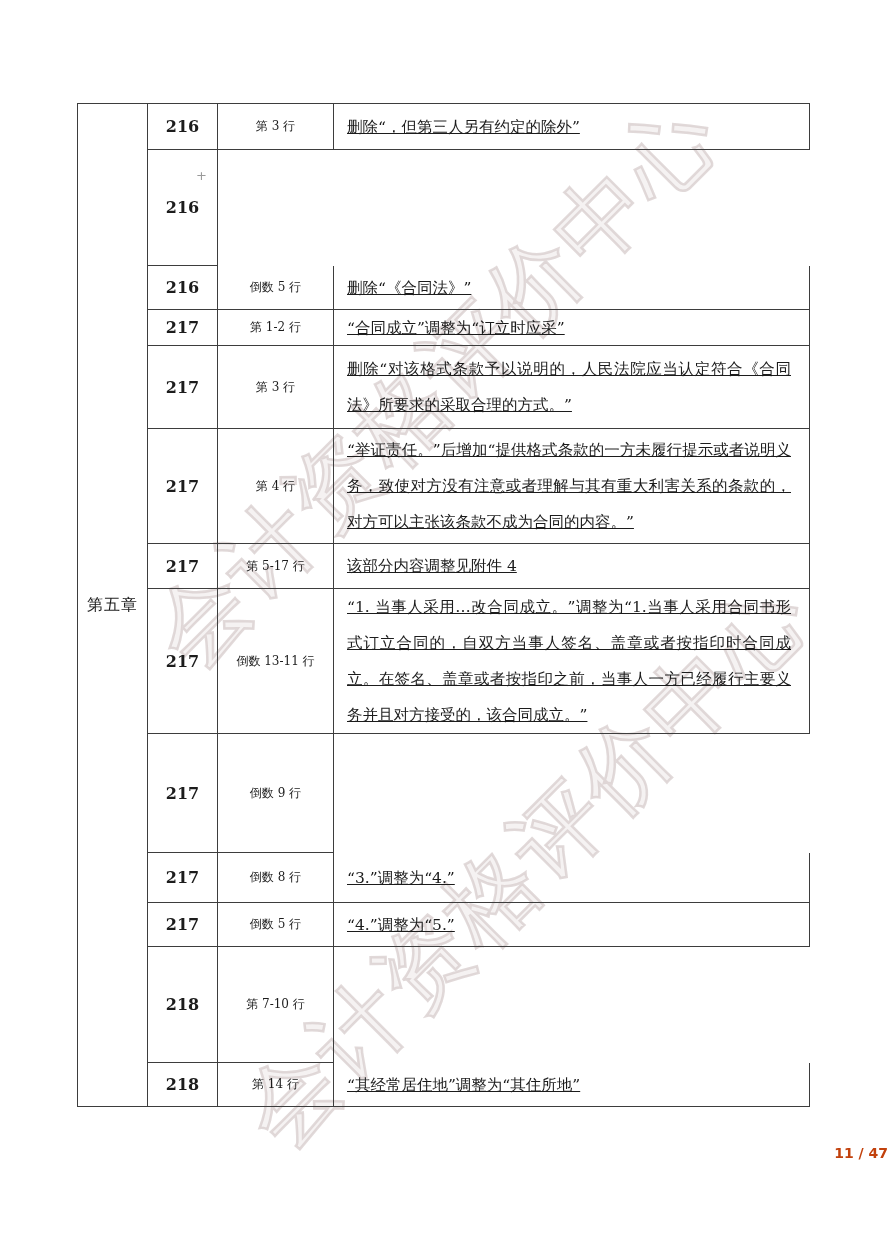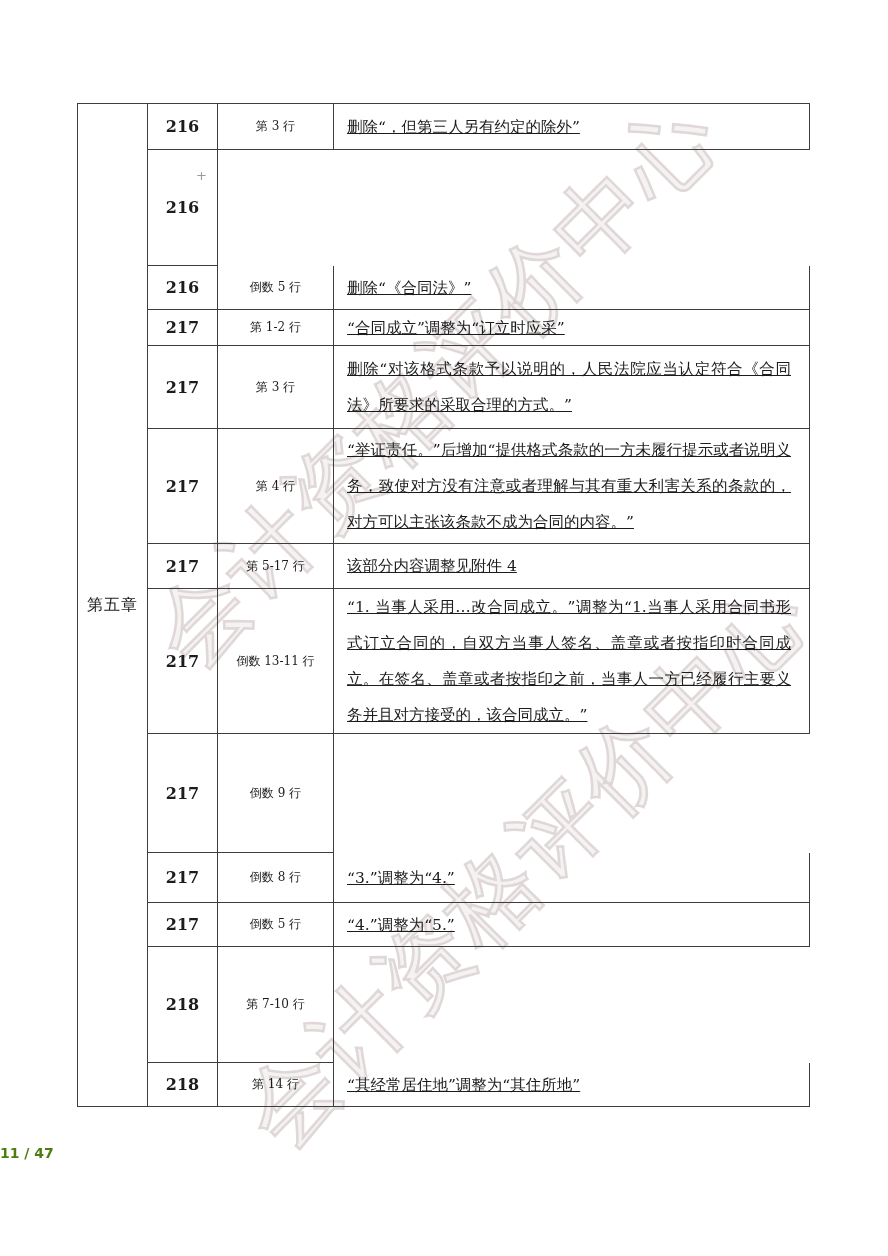--- a/index.html
+++ b/index.html
@@ -30,22 +30,22 @@
   .col2 { grid-column:2; justify-content:center; font-size:16px;font-weight:bold; }
   .col3 { grid-column:3; justify-content:center; font-size:12px;text-align:right; }
   .col4 { grid-column:4; padding:0 18px 0 13px; font-size:15.5px;text-decoration:underline; }
   .col4 .txt { display:block; width:100%; line-height:36px; text-align:justify; }
 
   
   .artifact { position:absolute; left:196px; top:168px; z-index:1;
               font-size:13px; color:#9a9a9a; font-family:"DejaVu Sans",sans-serif; }
 
   .footer { position:absolute; left:0; top:1145px; width:888px; z-index:1;
-            text-align:left; font-family:"DejaVu Sans","Liberation Sans",sans-serif;
-            font-weight:bold; font-size:14px; color:#4d7c0f; }
+            text-align:right; font-family:"DejaVu Sans","Liberation Sans",sans-serif;
+            font-weight:bold; font-size:14px; color:#c2410c; }
 </style>
 </head>
 <body>
 
 <div class="page">
 
   <div class="wm wm1">会计资格评价中心</div>
   <div class="wm wm2">会计资格评价中心</div>
 
   <span class="artifact">+</span>

